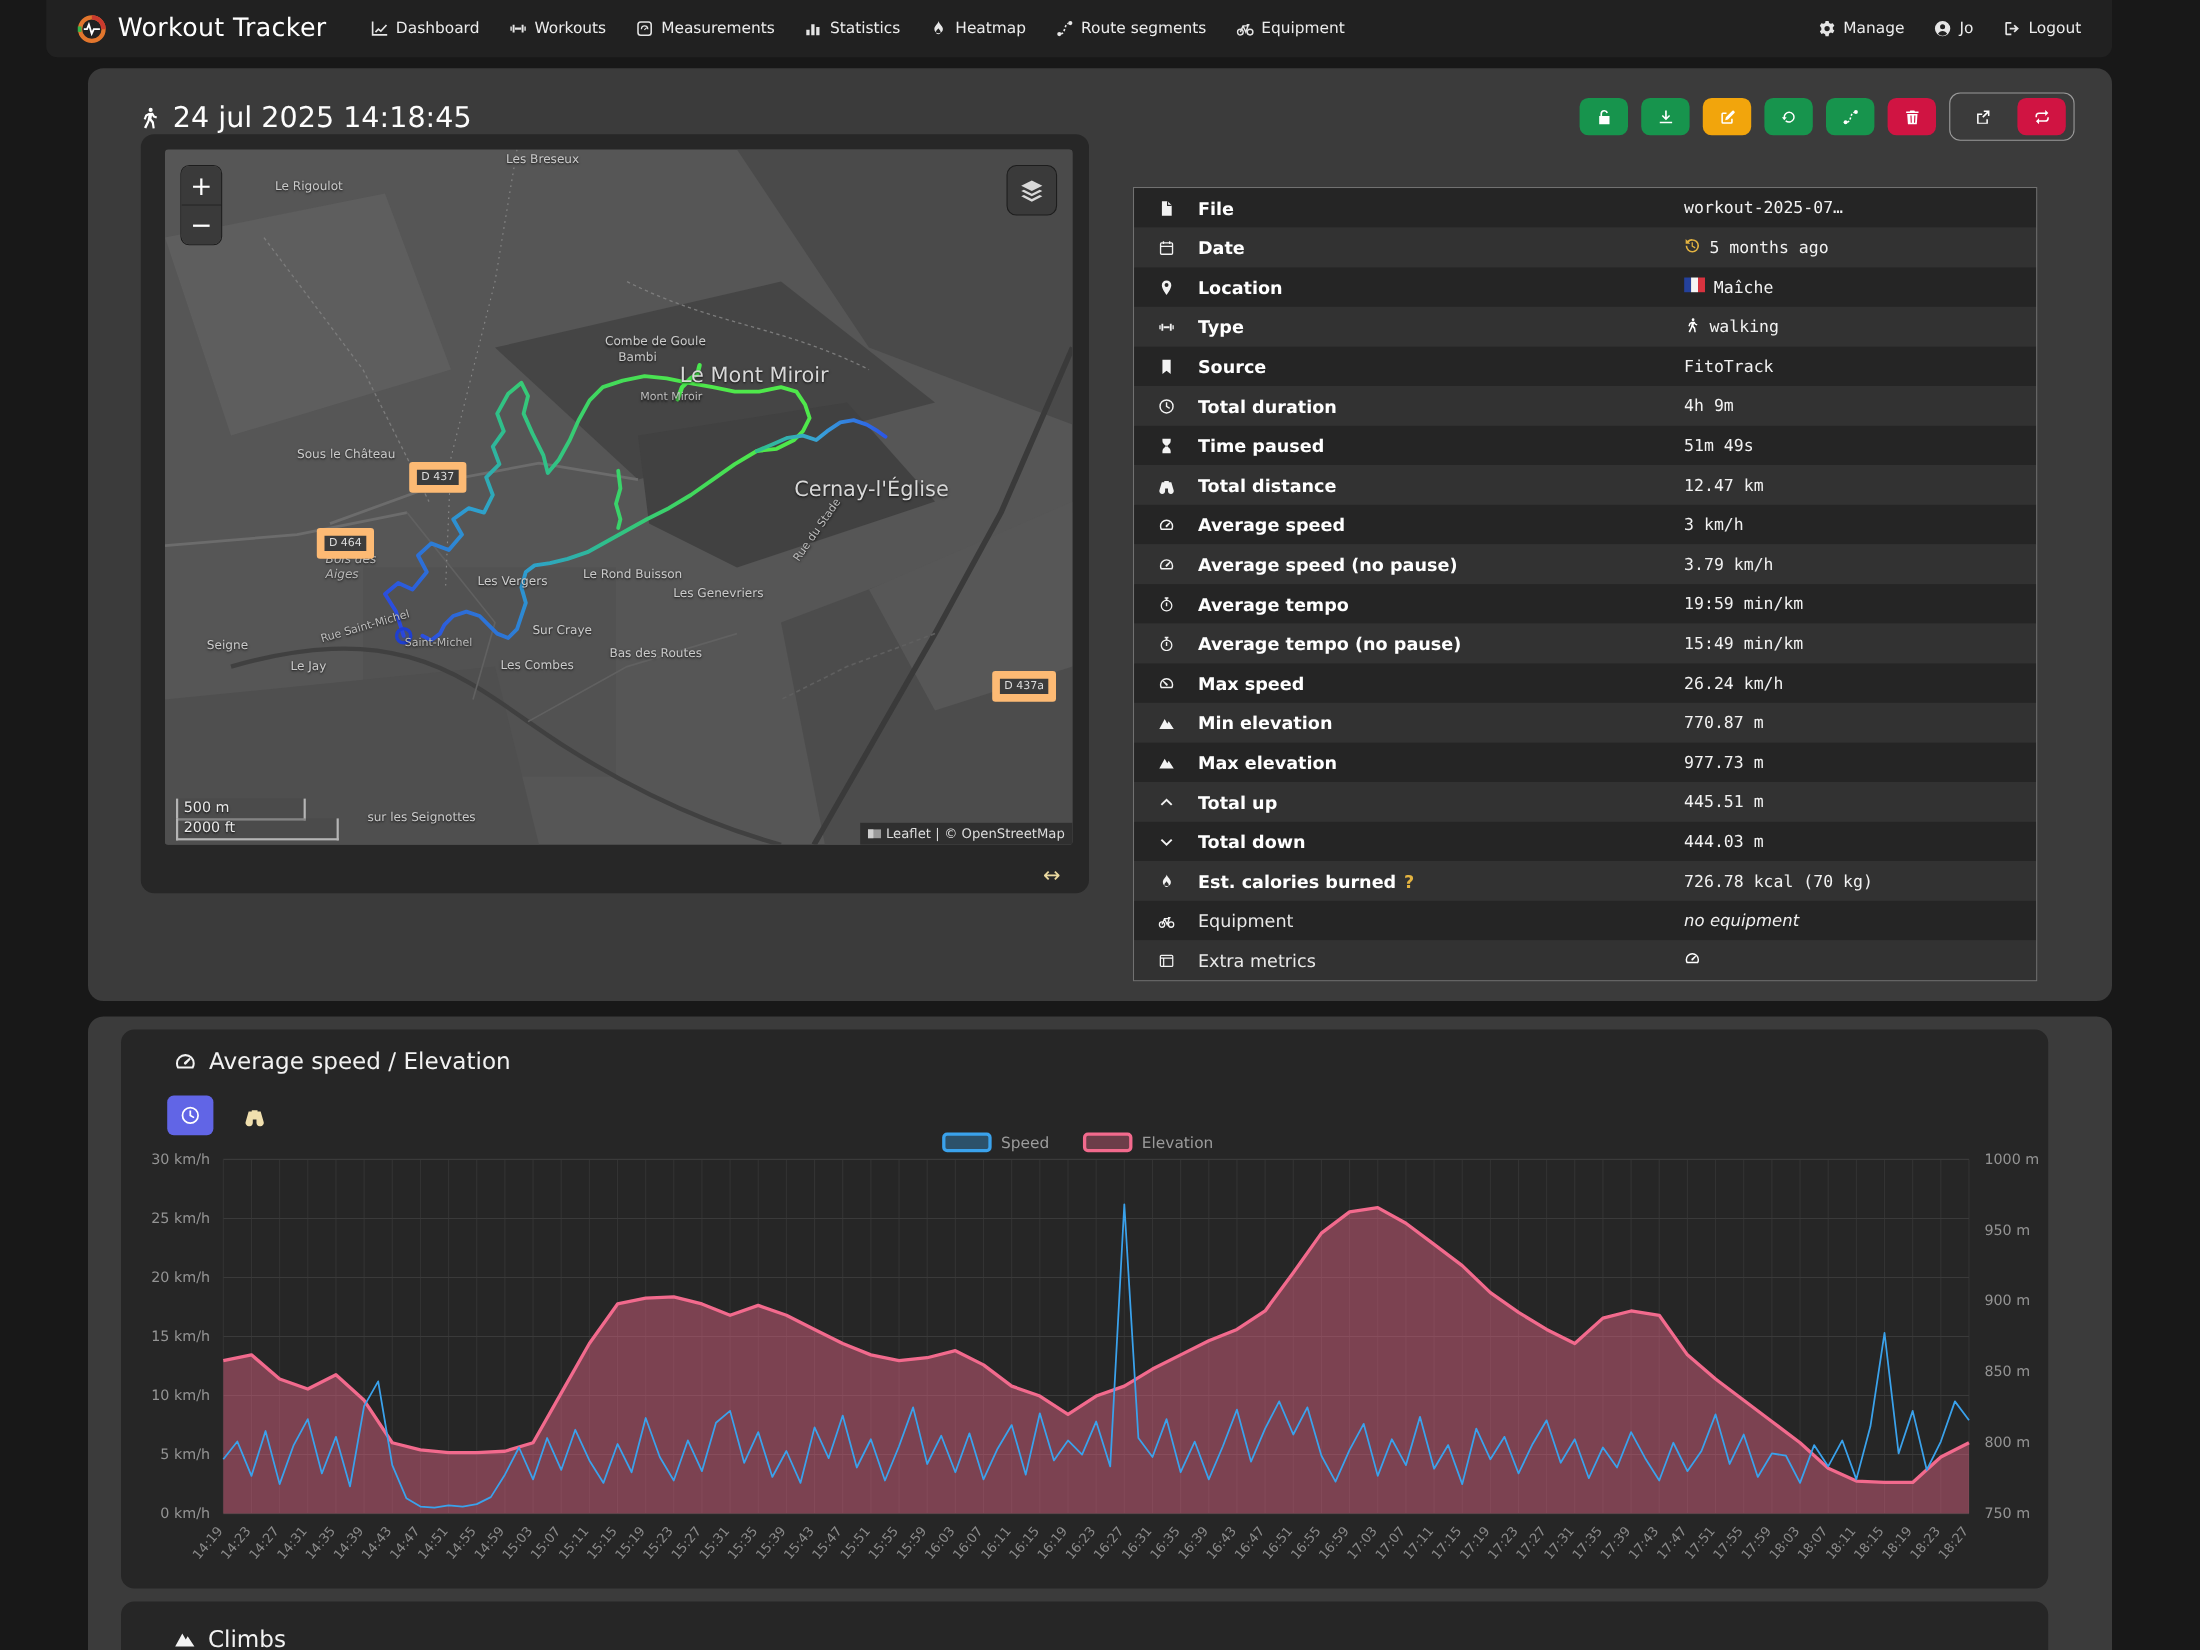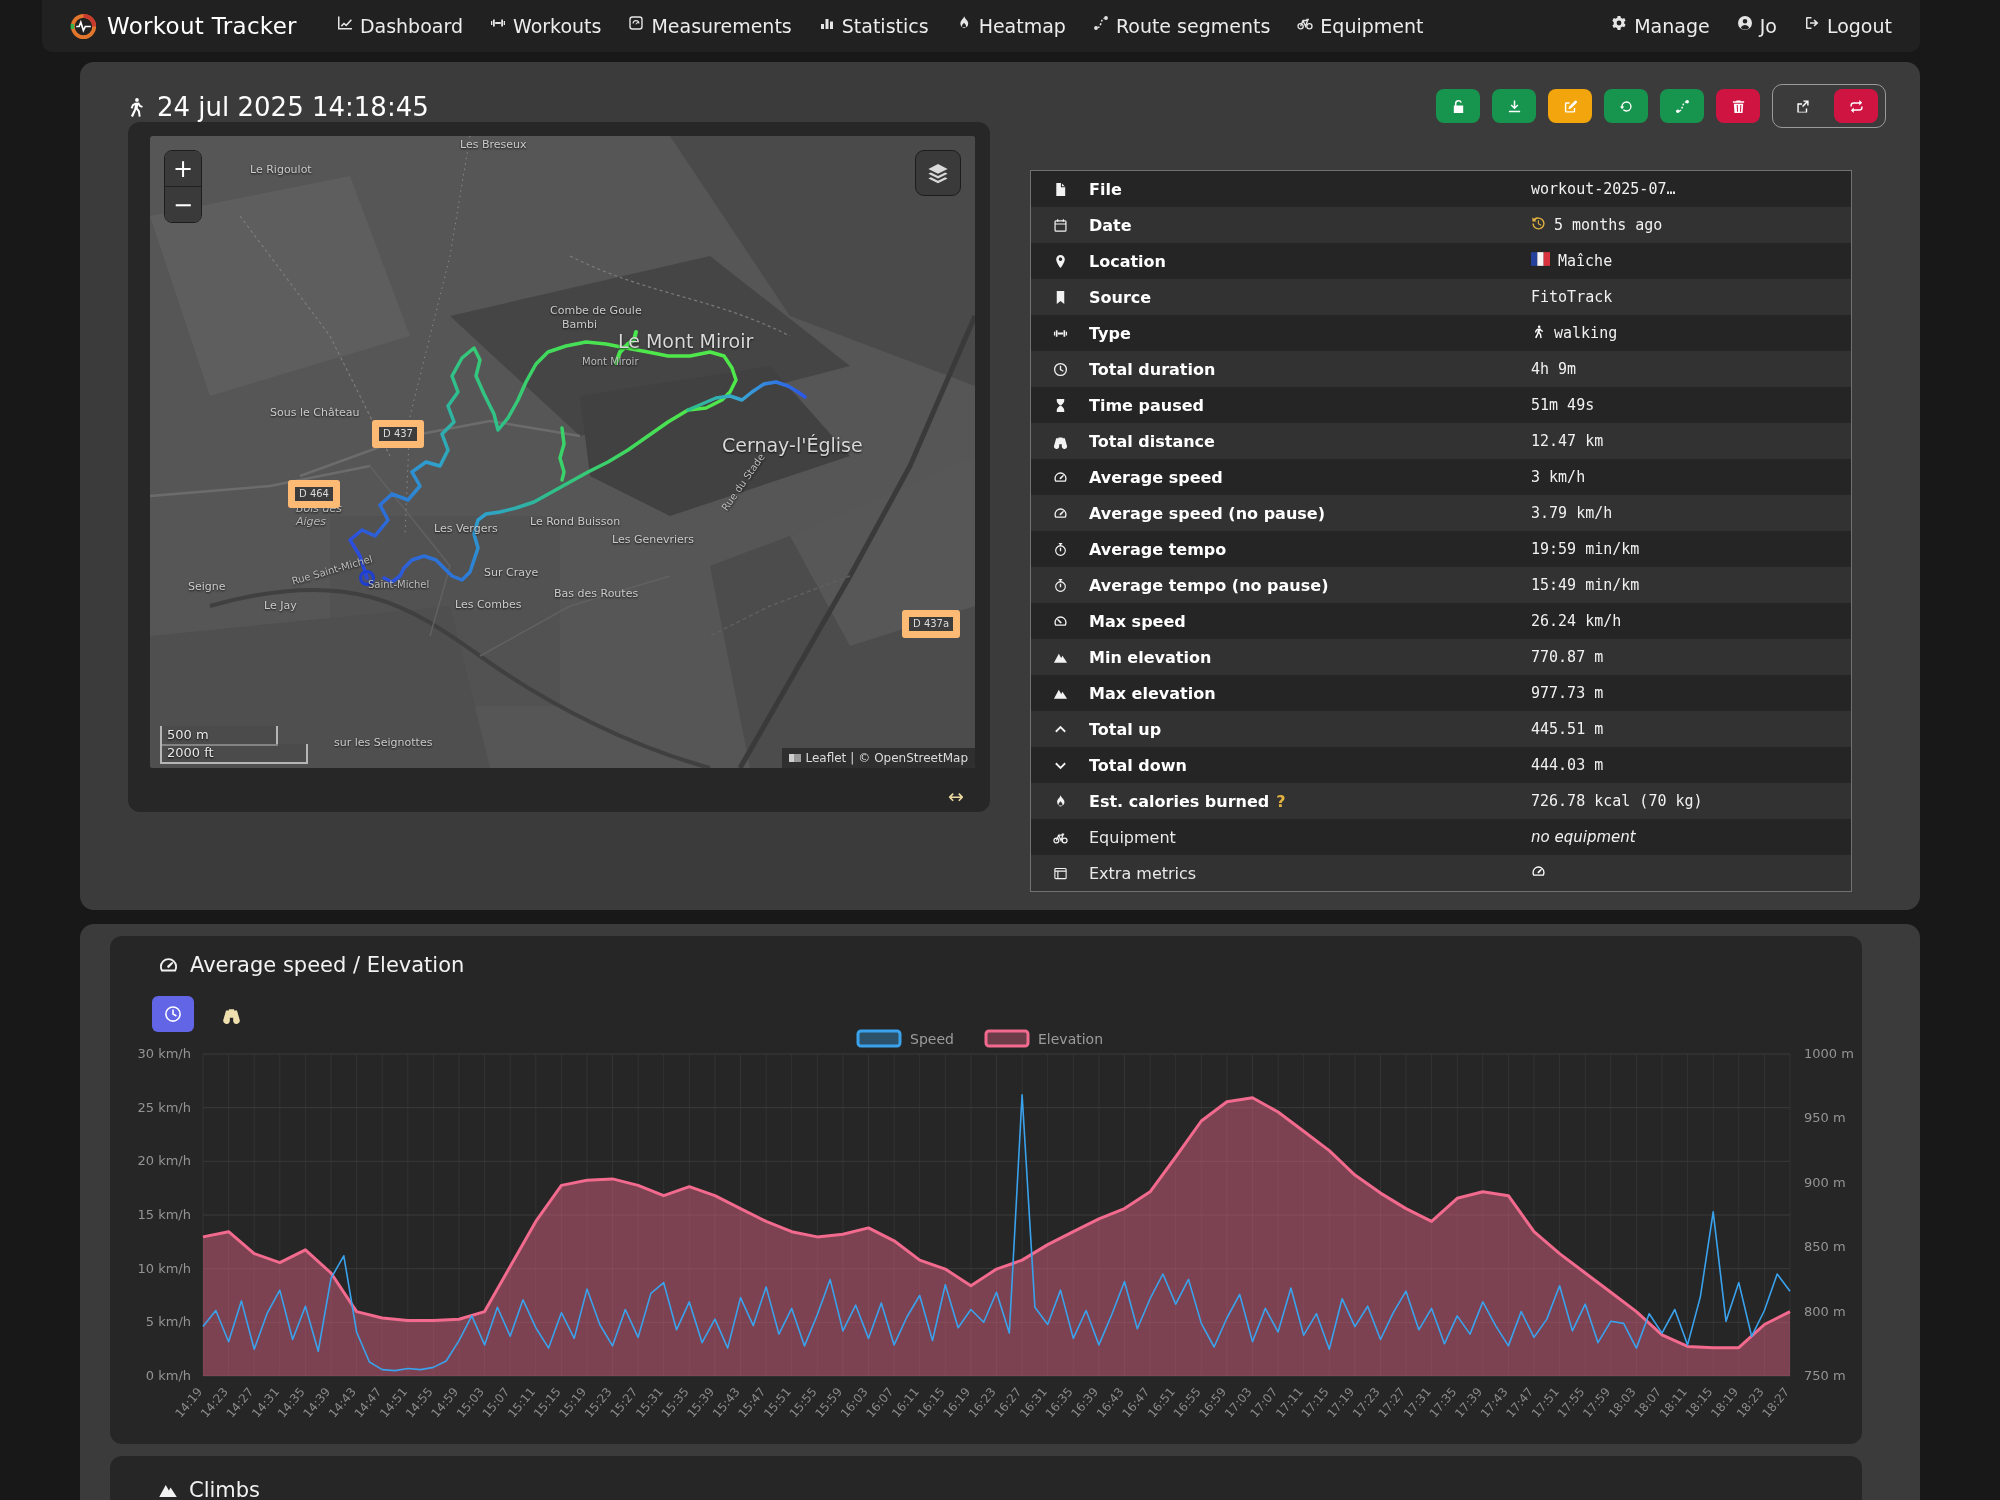--- a/index.html
+++ b/index.html
@@ -8,21 +8,21 @@
   .icon{display:inline-flex;align-items:center;justify-content:center;line-height:0}
   .icon svg{display:block}
 
   
   #navbar{position:absolute;left:42px;right:80px;top:0;height:52px;background:#212121;
           border-radius:0 0 10px 10px;display:flex;align-items:center;padding:0 28px;box-sizing:border-box}
   #brand{display:flex;align-items:center;gap:10px;font-size:23px;color:#fff;letter-spacing:.3px}
   #nav-left-items,#nav-right-items{display:flex;align-items:center;gap:27px}
   #nav-left-items{margin-left:40px}
   #nav-right-items{margin-left:auto}
-  .nav-item{display:flex;align-items:flex-start;gap:7px;font-size:19px;color:#ececec;cursor:pointer}
+  .nav-item{display:flex;align-items:flex-end;gap:7px;font-size:14px;color:#ececec;cursor:pointer}
   .nav-item .icon{font-size:16px;color:#e5e5e5}
 
   
   #top-card{position:absolute;left:80px;top:62px;width:1840px;height:848px;background:#3b3b3b;border-radius:14px}
   #workout-title{position:absolute;left:45px;top:13px;display:flex;align-items:center;gap:10px;
                  font-size:26px;color:#fdfdfd;font-weight:400}
   #workout-title .icon{color:#fff}
   #actions{position:absolute;right:34px;top:22px;display:flex;align-items:center;gap:12px}
   .act-btn{width:44px;height:34px;border-radius:8px;display:flex;align-items:center;justify-content:center;
            color:#fff;cursor:pointer;font-size:15px}
@@ -414,40 +414,40 @@
               <rect width="6" height="13" fill="#24419c"></rect>
               <rect x="6" width="6" height="13" fill="#f5f5f5"></rect>
               <rect x="12" width="6" height="13" fill="#d8333f"></rect>
             </svg></span>
           <span class="">Maîche</span>
         </span>
   </div>
       <div class="detail-row">
     <span class="detail-icon icon">
           <svg viewBox="0 0 16 16" width="1em" height="1em" fill="currentColor">
-            <path d="M4 1h8v14l-4-3.2L4 15z"></path>
-          </svg>
-        </span>
-    <span class="detail-label ">Source</span>
-    <span class="detail-value">
-          <span class="">FitoTrack</span>
-        </span>
-  </div>
-      <div class="detail-row">
-    <span class="detail-icon icon">
-          <svg viewBox="0 0 16 16" width="1em" height="1em" fill="currentColor">
             <path d="M1 6h1.3v4H1zM3 4.5h1.8v7H3zM11.2 4.5H13v7h-1.8zM13.7 6H15v4h-1.3zM5.2 7h5.6v2H5.2z"></path>
           </svg>
         </span>
     <span class="detail-label ">Type</span>
     <span class="detail-value">
           <span class="val-icon"><svg viewBox="0 0 16 16" width="1em" height="1em" fill="currentColor">
               <path d="M8.7 1.5a1.35 1.35 0 1 1 0 2.7 1.35 1.35 0 0 1 0-2.7zM7.3 4.9L5.2 6.1 4.1 8.8l1.3.5.9-2.2 1-.6-.7 3.3-2.3 4.7 1.5.7 2-4.3.3-1.1 1.3 1.7.6 3.6 1.4-.2-.6-4.2-1.6-2 .4-2.1.9 1.2 2 .7.4-1.3-1.5-.5-1.2-1.9z"></path>
             </svg></span>
           <span class="">walking</span>
+        </span>
+  </div>
+      <div class="detail-row">
+    <span class="detail-icon icon">
+          <svg viewBox="0 0 16 16" width="1em" height="1em" fill="currentColor">
+            <path d="M4 1h8v14l-4-3.2L4 15z"></path>
+          </svg>
+        </span>
+    <span class="detail-label ">Source</span>
+    <span class="detail-value">
+          <span class="">FitoTrack</span>
         </span>
   </div>
       <div class="detail-row">
     <span class="detail-icon icon">
           <svg viewBox="0 0 16 16" width="1em" height="1em" fill="currentColor">
             <path fill-rule="evenodd" d="M8 1a7 7 0 1 0 0 14A7 7 0 0 0 8 1zm0 1.4A5.6 5.6 0 1 1 2.4 8 5.6 5.6 0 0 1 8 2.4zM7.3 4v4.4l3.4 2 .7-1.2-2.7-1.6V4z"></path>
           </svg>
         </span>
     <span class="detail-label ">Total duration</span>
     <span class="detail-value">

